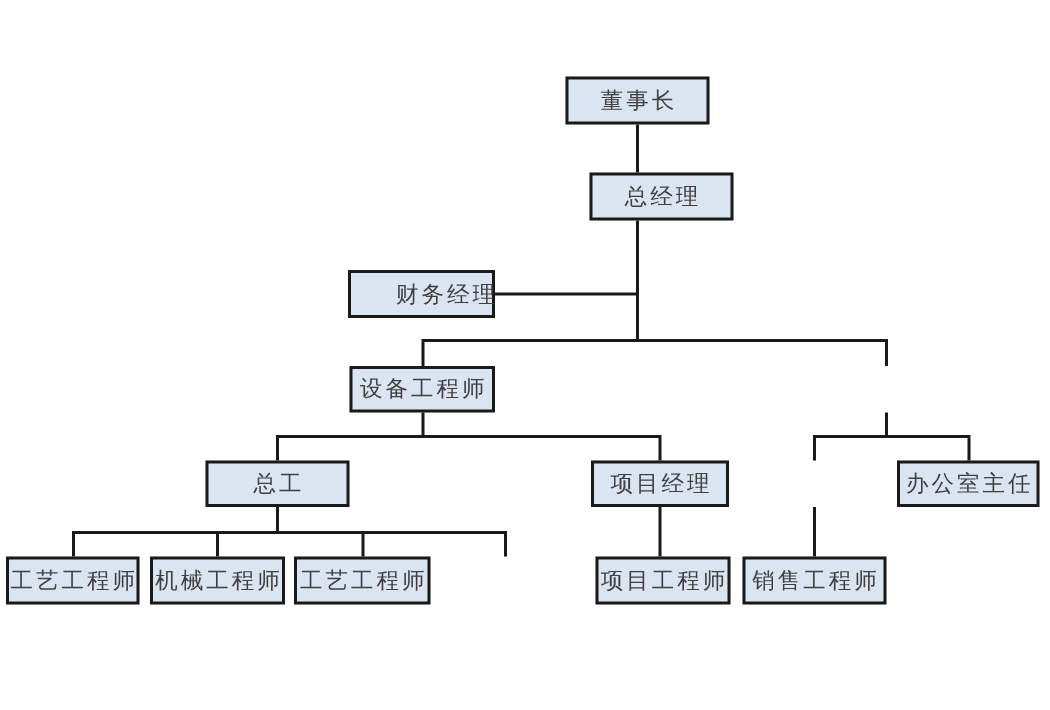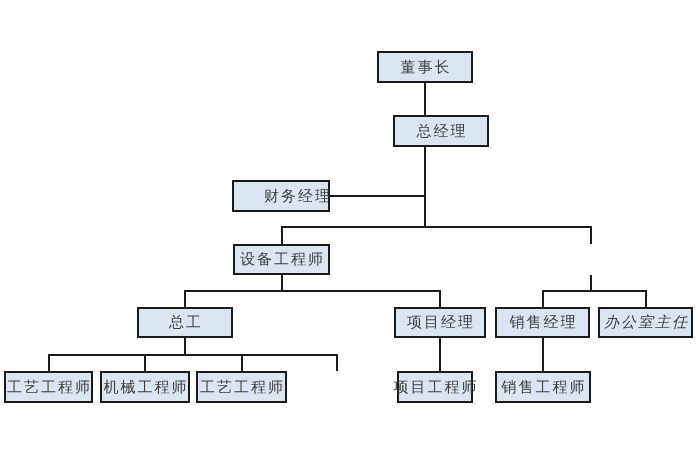--- a/index.html
+++ b/index.html
@@ -37,26 +37,25 @@
 </head>
 <body>
 
 <div class="canvas">
     <div class="node" style="left: 377px; top: 51px; width: 96px; height: 32px;">董事长</div>
     <div class="node" style="left: 377px; top: 115px; width: 96px; height: 32px; margin-left: 16px;">总经理</div>
     <div class="node" style="left: 232px; top: 180px; width: 98px; height: 32px; padding-left: 32px;">财务经理</div>
     <div class="node" style="left: 233px; top: 244px; width: 97px; height: 31px;">设备工程师</div>
     <div class="node" style="left: 394px; top: 307px; width: 92px; height: 31px;">项目经理</div>
     <div class="node" style="left: 137px; top: 307px; width: 96px; height: 31px;">总工</div>
-    <div class="node" style="left: 495px; top: 307px; width: 95px; height: 31px;">销售经理</div>
-    <div class="node" style="left: 598px; top: 307px; width: 95px; height: 31px; font-style: italic;">办公室主任</div>
+    <div class="node" style="left: 598px; top: 307px; width: 95px; height: 31px;">办公室主任</div>
     <div class="node" style="left: 4px; top: 371px; width: 89px; height: 32px;">工艺工程师</div>
     <div class="node" style="left: 100px; top: 371px; width: 90px; height: 32px;">机械工程师</div>
     <div class="node" style="left: 196px; top: 371px; width: 91px; height: 32px;">工艺工程师</div>
-    <div class="node" style="left: 397px; top: 371px; width: 76px; height: 32px;">项目工程师</div>
+    <div class="node" style="left: 397px; top: 371px; width: 90px; height: 32px;">项目工程师</div>
     <div class="node" style="left: 495px; top: 371px; width: 96px; height: 32px;">销售工程师</div>
     <div class="connector" style="left: 424px; top: 83px; width: 2px; height: 32px;"></div>
     <div class="connector" style="left: 330px; top: 195px; width: 95px; height: 2px;"></div>
     <div class="connector" style="left: 424px; top: 147px; width: 2px; height: 80px;"></div>
     <div class="connector" style="left: 280.5px; top: 226px; width: 311px; height: 2px;"></div>
     <div class="connector" style="left: 280.5px; top: 228px; width: 2px; height: 16px;"></div>
     <div class="connector" style="left: 589.5px; top: 228px; width: 2px; height: 16px;"></div>
     <div class="connector" style="left: 280.5px; top: 275px; width: 2px; height: 16px;"></div>
     <div class="connector" style="left: 184px; top: 290px; width: 257px; height: 2px;"></div>
     <div class="connector" style="left: 184px; top: 292px; width: 2px; height: 15px;"></div>

